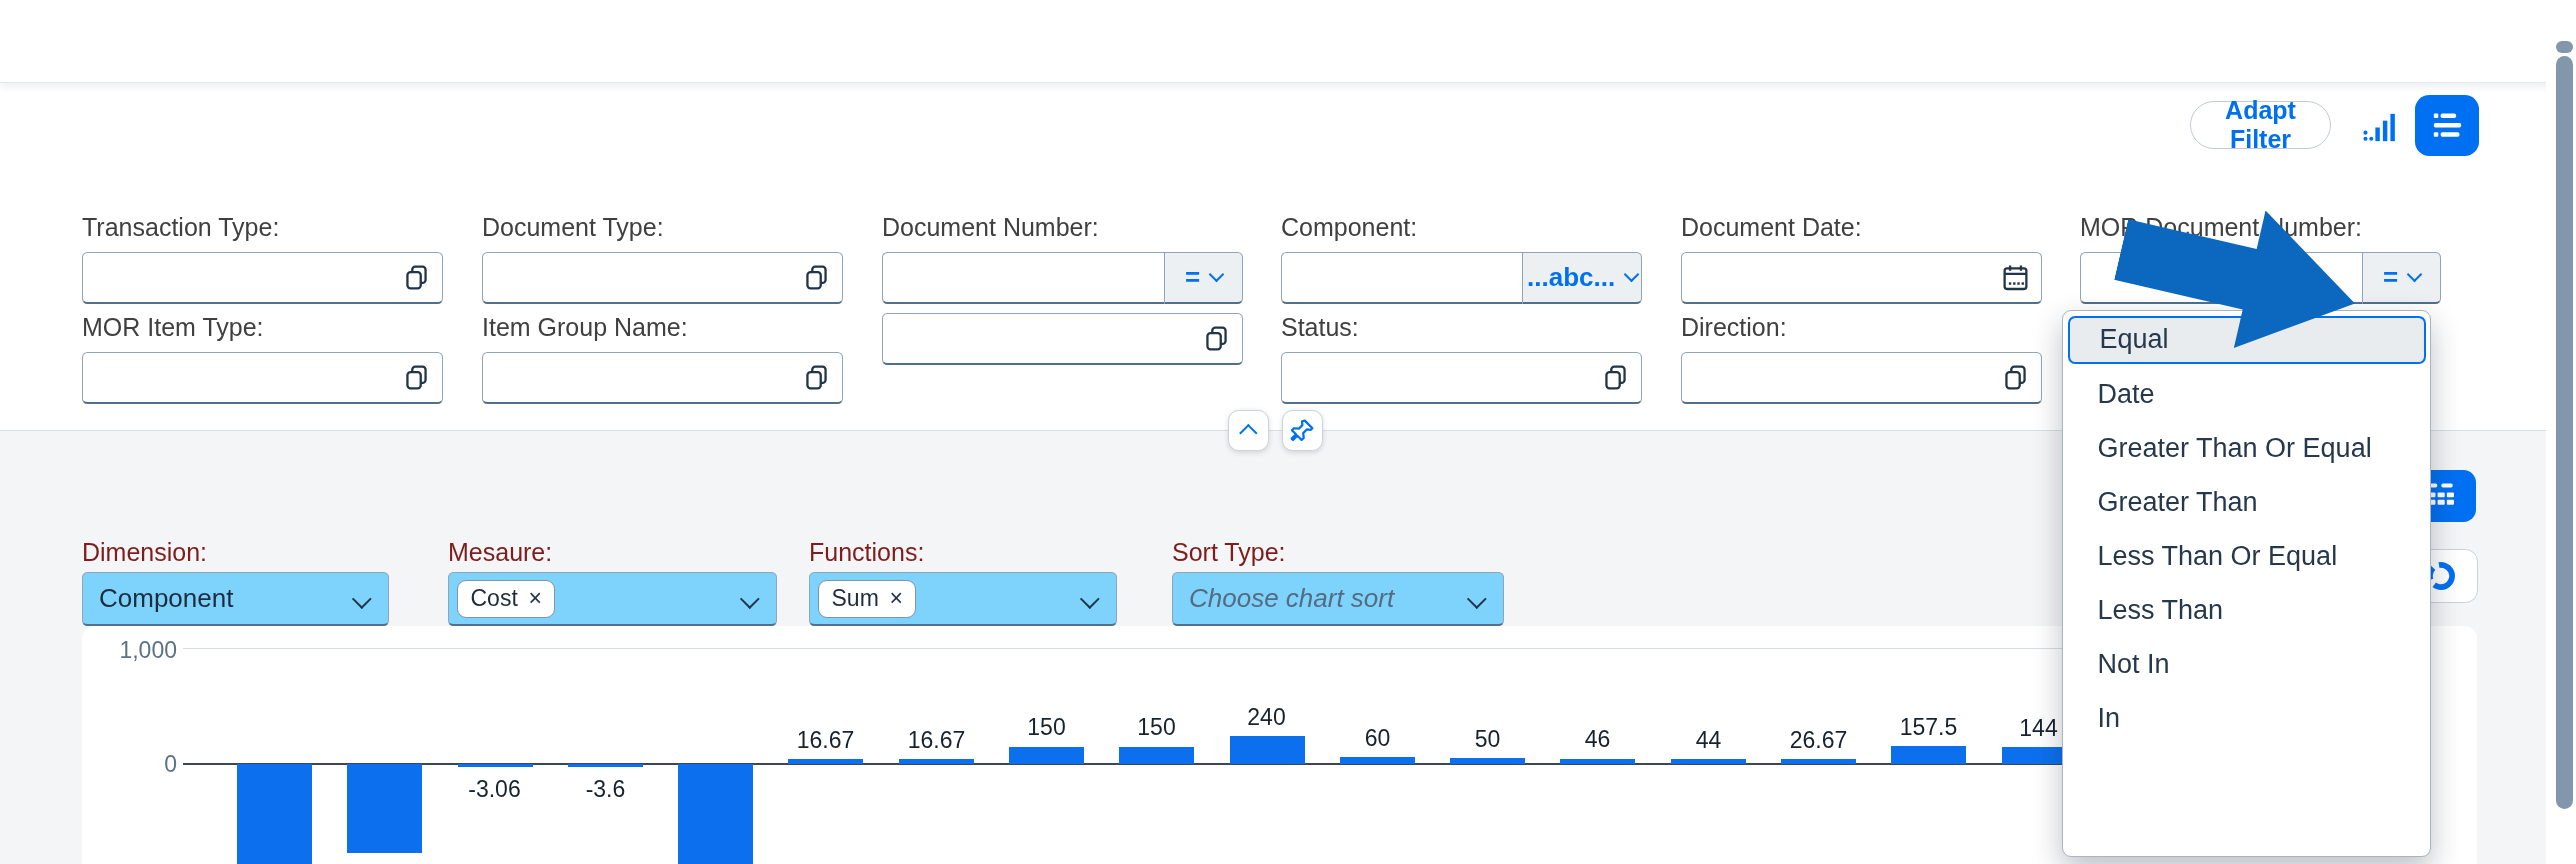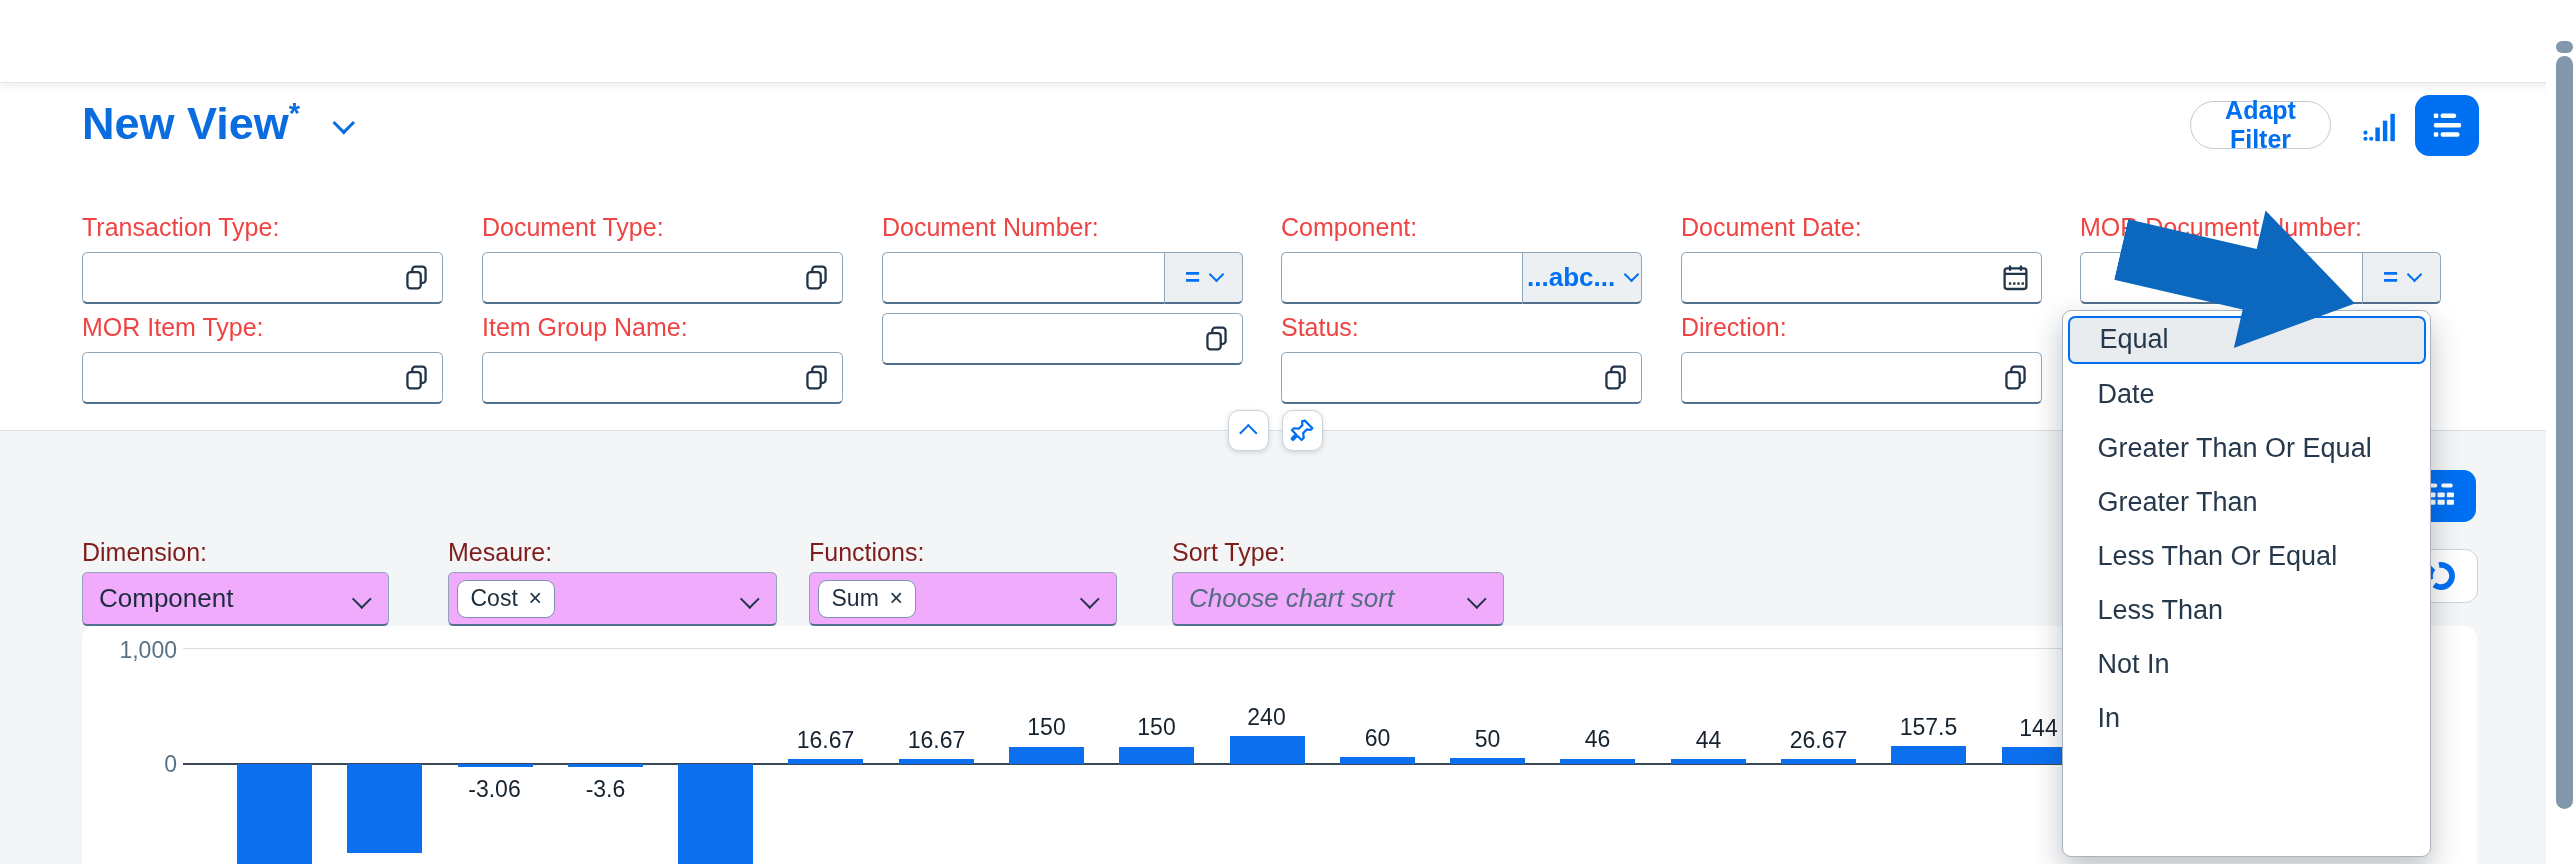--- a/index.html
+++ b/index.html
@@ -28,21 +28,21 @@
   .viewtitle .chev{width:12.5px;height:12.5px;border-width:3.6px;margin-left:23px;margin-bottom:9px;color:#0b6ce0;}
   .adapt{position:absolute;left:2190px;top:101px;width:141px;height:48px;border:1.3px solid #c2cbd5;
          border-radius:24px;background:#fff;color:#0070f2;font-size:25px;font-weight:600;
          display:flex;align-items:center;justify-content:center;cursor:pointer;}
   .vtoggle-chart{position:absolute;left:2360px;top:107px;width:41px;height:41px;color:#0070f2;cursor:pointer;}
   .vtoggle-list{position:absolute;left:2415px;top:95px;width:64px;height:61px;border-radius:14.3px;
                 background:#0070f2;display:flex;align-items:center;justify-content:center;cursor:pointer;}
 
   
   .fcol{position:absolute;}
-  .flabel{font-size:25px;color:#ef4444;height:39px;}
+  .flabel{font-size:25px;color:#404040;height:39px;}
   .fctrl{display:flex;height:52px;}
   .fbox{box-sizing:border-box;background:#fff;border:1.3px solid #91a5b9;border-bottom:2.2px solid #51708e;
         border-radius:5.4px;height:52px;display:flex;align-items:center;justify-content:flex-end;
         padding:0 10.7px;flex:1;cursor:text;}
   .fbox.hasop{border-radius:5.4px 0 0 5.4px;border-right:none;}
   .fop{box-sizing:border-box;background:#edf0f3;border:1.3px solid #91a5b9;border-bottom:2.2px solid #51708e;
        border-radius:0 5.4px 5.4px 0;height:52px;display:flex;align-items:center;justify-content:center;
        gap:10.7px;color:#0070f2;font-size:26px;font-weight:600;cursor:pointer;}
   .fop .chev{width:9px;height:9px;border-width:2.7px;margin-top:-5.4px;}
   .ficon{width:29px;height:29px;color:#223548;cursor:pointer;}
@@ -50,21 +50,21 @@
   
   .divider{position:absolute;left:0;top:430px;width:2576px;height:1.3px;background:#d8dee4;z-index:4;}
   .content{position:absolute;left:0;top:431px;width:2546px;height:433px;background:#f4f5f6;}
   .midbtn{position:absolute;width:39px;height:39px;background:#fff;border:1.3px solid #c9d3dd;
           border-radius:10.7px;box-shadow:0 1.8px 5.4px rgba(30,40,60,.15);display:flex;align-items:center;
           justify-content:center;color:#0070f2;cursor:pointer;z-index:5;}
   .midbtn .chev{width:10.7px;height:10.7px;transform:rotate(225deg);margin-top:5.4px;}
 
   
   .clabel{position:absolute;top:538px;font-size:25px;color:#7f1d1d;}
-  .cselect{position:absolute;top:572px;height:54px;box-sizing:border-box;background:#f0abfc;
+  .cselect{position:absolute;top:572px;height:54px;box-sizing:border-box;background:#7dd3fc;
            border:1.3px solid #91a5b9;border-bottom:2.2px solid #51708e;border-radius:5.4px;
            display:flex;align-items:center;padding:0 50px 0 16px;font-size:26px;color:#1d2d3e;cursor:pointer;}
   .cselect .chev{position:absolute;right:19.7px;top:19px;color:#223548;}
   .token{border:1.3px solid #7e94ab;border-radius:9px;height:36px;display:flex;align-items:center;
          gap:10.7px;padding:0 12.5px;font-size:23px;color:#1d2d3e;background:#fff;}
   .token .x{font-size:23px;color:#223548;cursor:pointer;}
   .placeholder{font-style:italic;color:#556b82;}
 
   
   .card{position:absolute;left:82px;top:626px;width:2395px;height:250px;background:#fff;
@@ -188,24 +188,20 @@
     </svg>
   </div>
   <div class="side-btn white">
     <svg width="38" height="38" viewBox="0 0 24 24">
       <circle cx="12" cy="12" r="7" fill="none" stroke="#0070f2" stroke-width="3.6" stroke-dasharray="24 4 8 4" transform="rotate(-70 12 12)"></circle>
     </svg>
   </div>
 
   <div class="panel"></div>
 
-  <div class="viewtitle">
-    <span>New View</span><sup>*</sup>
-    <span class="chev"></span>
-  </div>
   <button class="adapt">Adapt Filter</button>
   <div class="vtoggle-chart">
     <svg width="41" height="41" viewBox="0 0 24 24">
       <g fill="#0070f2">
           <circle cx="3.2" cy="18.6" r="1.2"></circle>
           <circle cx="3.2" cy="15" r="1.2"></circle>
           <circle cx="6.6" cy="18.6" r="1.2"></circle>
       <rect x="9" y="12" width="2.6" height="8"></rect>
           <rect x="13.4" y="8" width="2.6" height="12"></rect>
           <rect x="17.8" y="4" width="2.6" height="16"></rect>

